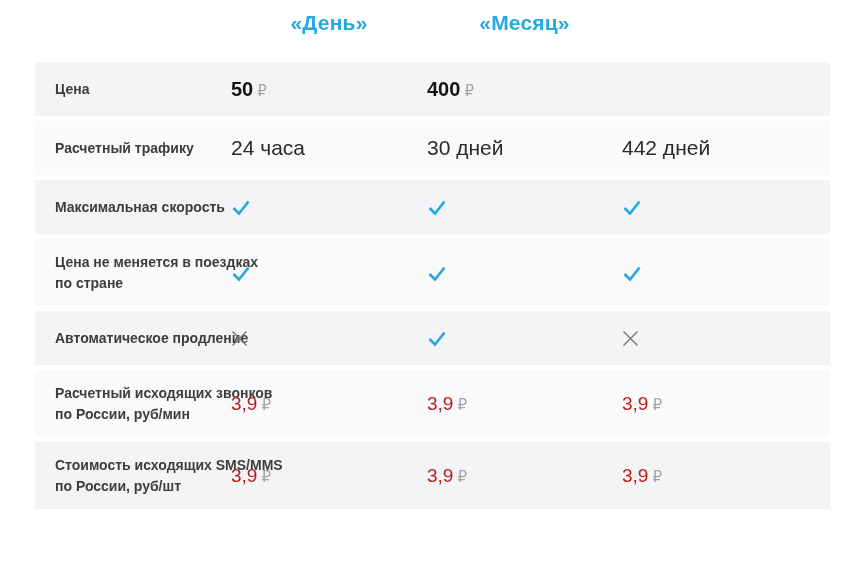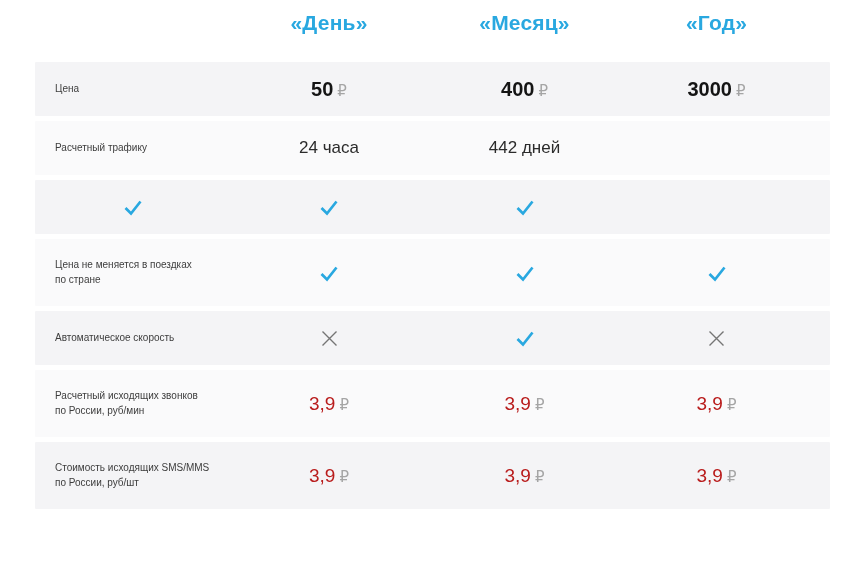--- a/index.html
+++ b/index.html
@@ -46,34 +46,35 @@
   .row{
     height:54px;
     border-radius:1px;
   }
   .row.tall{height:67px;}
   .row:nth-child(odd){background:var(--band-odd);}
   .row:nth-child(even){background:var(--band-even);}
   .row-label{
     padding-left:20px;
     color:var(--label);
-    font-size:10px;
+    font-size:14px;
     line-height:1.45;
+    font-weight:bold;
   }
   .label-text{
     display:inline-block;
     width:255px;
     white-space:pre-line;
   }
   .cell{
-    text-align:center;
+    text-align:left;
     white-space:nowrap;
   }
   .cell-text{
-    font-size:17px;
+    font-size:21px;
     color:var(--value);
   }
   .amount-lg{
     font-size:20px;
     font-weight:bold;
     color:var(--price);
   }
   .amount-sm{
     font-size:19px;
     color:#b91c1c;
@@ -91,36 +92,36 @@
 </style>
 </head>
 <body>
 
 <div class="page">
 
   <div class="grid header-row">
     <div></div>
     <div class="col-header">«День»</div>
     <div class="col-header">«Месяц»</div>
-    <div class="col-header">«Год»</div>
   </div>
 
   <div class="table-body">
       <div class="grid row">
         <div class="row-label"><span class="label-text">Цена</span></div>
         <div class="cell"><span class="amount-lg">50</span><span class="currency">₽</span></div>
         <div class="cell"><span class="amount-lg">400</span><span class="currency">₽</span></div>
-        <div class="cell"><span class="amount-lg">3000</span><span class="currency">₽</span></div>
       </div>
       <div class="grid row">
         <div class="row-label"><span class="label-text">Расчетный трафику</span></div>
         <div class="cell"><span class="cell-text">24 часа</span></div>
+        <div class="cell"><span class="cell-text">30 дней</span></div>
         <div class="cell"><span class="cell-text">442 дней</span></div>
       </div>
       <div class="grid row">
+        <div class="row-label"><span class="label-text">Максимальная скорость</span></div>
         <div class="cell icon-check"><svg width="20" height="17" viewBox="0 0 20 17">
             <path d="M2.5 9 L8 14.5 L17.5 2.5" fill="none" stroke="var(--accent)" stroke-width="2.7" stroke-linecap="butt" stroke-linejoin="miter"></path>
           </svg></div>
         <div class="cell icon-check"><svg width="20" height="17" viewBox="0 0 20 17">
             <path d="M2.5 9 L8 14.5 L17.5 2.5" fill="none" stroke="var(--accent)" stroke-width="2.7" stroke-linecap="butt" stroke-linejoin="miter"></path>
           </svg></div>
         <div class="cell icon-check"><svg width="20" height="17" viewBox="0 0 20 17">
             <path d="M2.5 9 L8 14.5 L17.5 2.5" fill="none" stroke="var(--accent)" stroke-width="2.7" stroke-linecap="butt" stroke-linejoin="miter"></path>
           </svg></div>
       </div>
@@ -131,21 +132,21 @@
             <path d="M2.5 9 L8 14.5 L17.5 2.5" fill="none" stroke="var(--accent)" stroke-width="2.7" stroke-linecap="butt" stroke-linejoin="miter"></path>
           </svg></div>
         <div class="cell icon-check"><svg width="20" height="17" viewBox="0 0 20 17">
             <path d="M2.5 9 L8 14.5 L17.5 2.5" fill="none" stroke="var(--accent)" stroke-width="2.7" stroke-linecap="butt" stroke-linejoin="miter"></path>
           </svg></div>
         <div class="cell icon-check"><svg width="20" height="17" viewBox="0 0 20 17">
             <path d="M2.5 9 L8 14.5 L17.5 2.5" fill="none" stroke="var(--accent)" stroke-width="2.7" stroke-linecap="butt" stroke-linejoin="miter"></path>
           </svg></div>
       </div>
       <div class="grid row">
-        <div class="row-label"><span class="label-text">Автоматическое скорость</span></div>
+        <div class="row-label"><span class="label-text">Автоматическое продление</span></div>
         <div class="cell icon-cross"><svg width="17" height="17" viewBox="0 0 17 17">
             <path d="M1.5 1.5 L15.5 15.5 M15.5 1.5 L1.5 15.5" fill="none" stroke="var(--cross)" stroke-width="1.4"></path>
           </svg></div>
         <div class="cell icon-check"><svg width="20" height="17" viewBox="0 0 20 17">
             <path d="M2.5 9 L8 14.5 L17.5 2.5" fill="none" stroke="var(--accent)" stroke-width="2.7" stroke-linecap="butt" stroke-linejoin="miter"></path>
           </svg></div>
         <div class="cell icon-cross"><svg width="17" height="17" viewBox="0 0 17 17">
             <path d="M1.5 1.5 L15.5 15.5 M15.5 1.5 L1.5 15.5" fill="none" stroke="var(--cross)" stroke-width="1.4"></path>
           </svg></div>
       </div>

